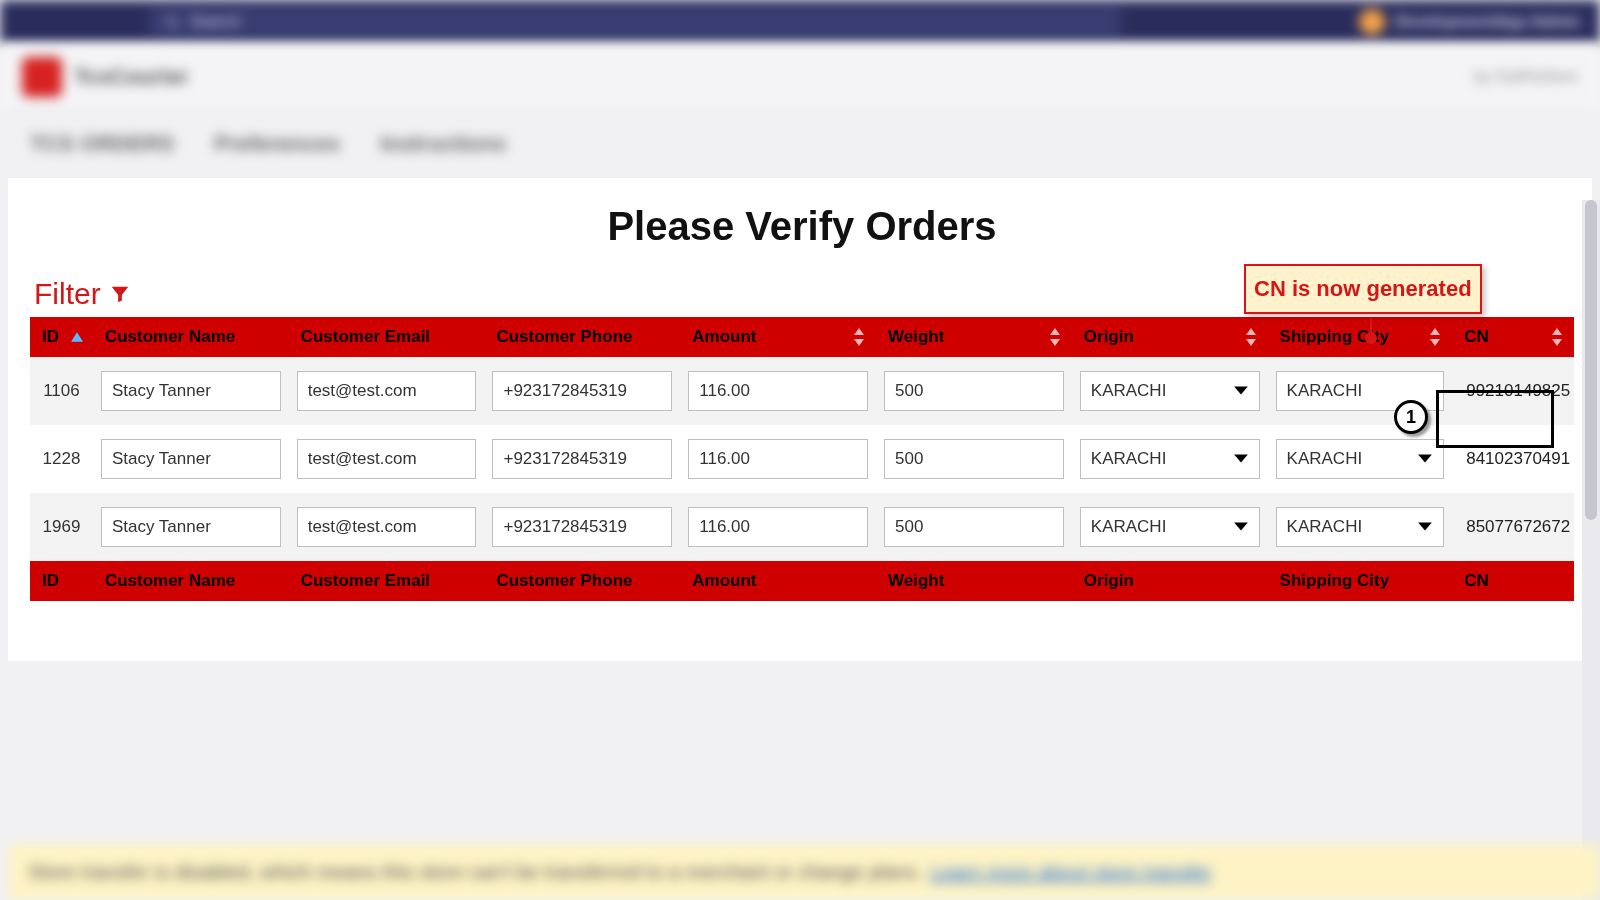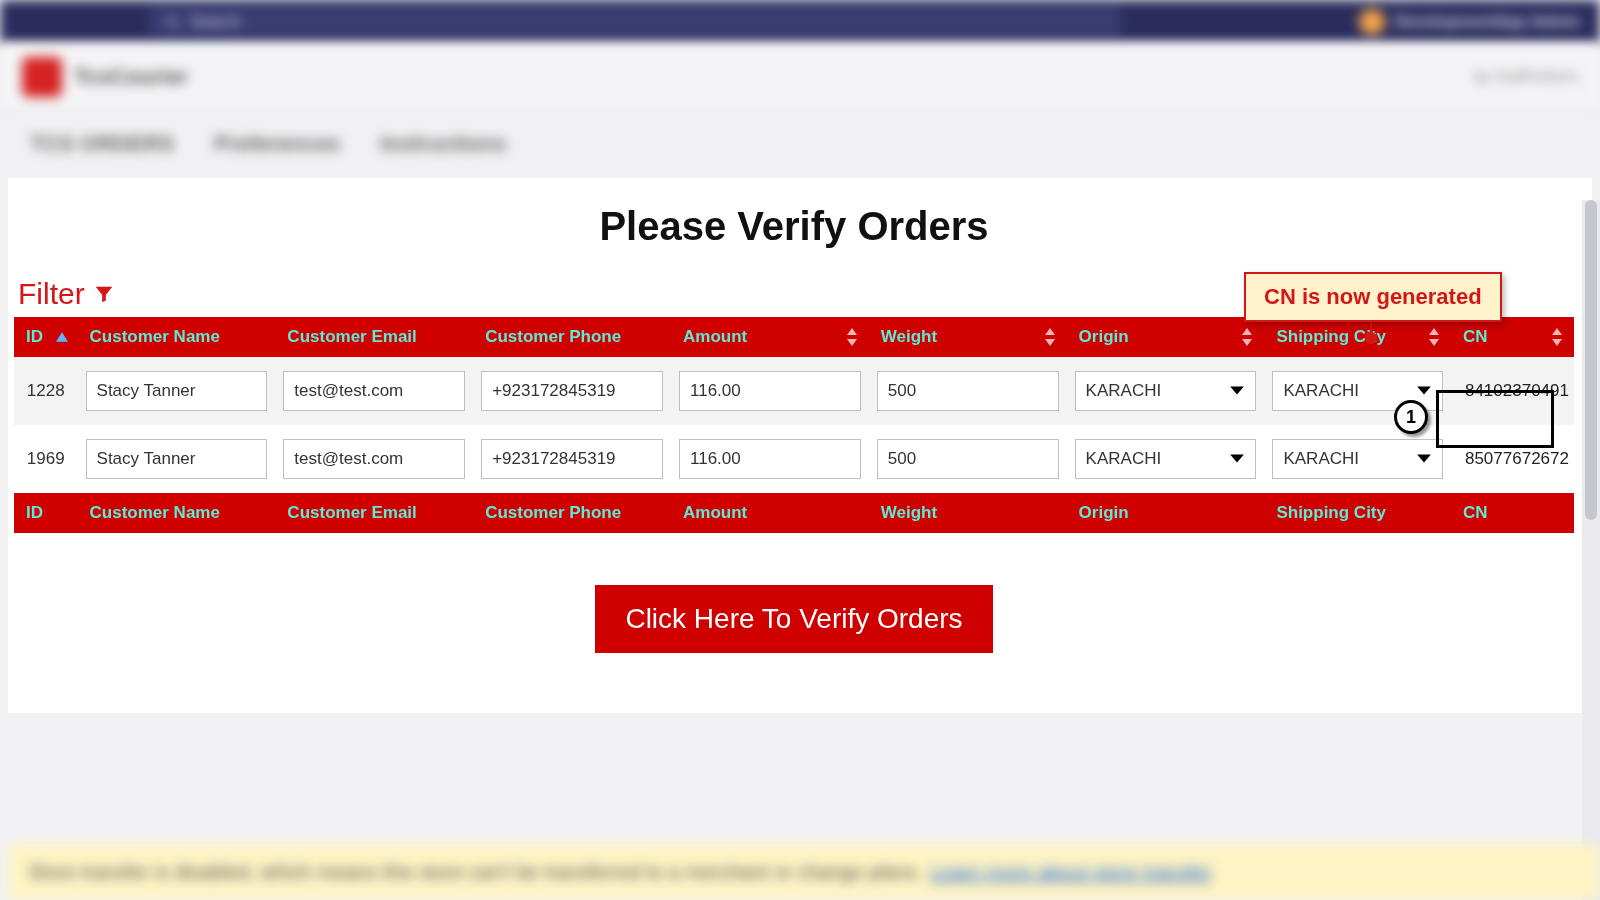--- a/index.html
+++ b/index.html
@@ -17,32 +17,32 @@
   
   .appheader { height: 66px; background: #f4f4f6; display: flex; align-items: center; padding: 0 22px; border-bottom: 1px solid #e2e2e8; }
   .appheader .logo { width: 40px; height: 40px; background: #d62222; border-radius: 6px; margin-right: 12px; }
   .appheader .appname { font-weight: 700; color: #555; font-size: 22px; }
   .appheader .by { margin-left: auto; color: #888; font-size: 16px; }
 
   
   .tabs { height: 68px; display: flex; align-items: center; gap: 40px; padding: 0 30px; color: #666; font-size: 22px; font-weight: 600; }
 
   
-  .panel { background: #fff; margin: 0 8px 0 8px; padding: 20px 18px 60px 6px; position: relative; }
+  .panel { background: #fff; margin: 0 8px 0 8px; padding: 20px 18px 60px 22px; position: relative; }
 
   .page-title { text-align: center; font-size: 40px; font-weight: 800; color: #111; margin: 6px 0 28px 0; }
 
   .filter-label { color: #d41616; font-size: 30px; font-weight: 500; display: flex; align-items: center; gap: 8px; margin: 0 0 6px 4px; text-align: center; }
   .filter-label svg { width: 22px; height: 22px; fill: #d41616; }
 
   
   table.orders { width: 100%; border-collapse: collapse; table-layout: fixed; }
   table.orders thead th,
   table.orders tfoot th {
-    background: #cf0000; color: #5eead4; text-align: left; font-size: 17px; font-weight: 700;
+    background: #cf0000; color: #000000; text-align: left; font-size: 17px; font-weight: 700;
     padding: 10px 12px; border-right: 0; position: relative;
   }
   table.orders thead th .sort, table.orders thead th .asc { position: absolute; right: 10px; top: 50%; transform: translateY(-50%); }
   table.orders thead th .sort svg { width: 14px; height: 18px; fill: #f7b5b5; display:block; }
   table.orders thead th .asc svg { width: 12px; height: 10px; fill: #5fb8ff; display:block; }
 
   col.c-id { width: 62px; }
   col.c-name { width: 193px; }
   col.c-email { width: 193px; }
   col.c-phone { width: 193px; }
@@ -68,23 +68,23 @@
   table.orders tbody td.cncell { text-align: left; font-size: 17px; color: #222; padding-left: 14px; white-space: nowrap; }
 
   table.orders tfoot th { font-weight: 700; }
 
   
   .verify-wrap { text-align: center; margin-top: 52px; }
   .verify-btn { display: inline-block; background: #cf0000; color: #fff; font-size: 28px; font-weight: 500; padding: 18px 30px; border: none; cursor: pointer; }
 
   
   .callout {
-    position: absolute; top: 272px; left: 1244px;
+    position: absolute; top: 264px; left: 1244px;
     background: #fff2cc; border: 2px solid #d41616; color: #d41616;
-    font-weight: 700; font-size: 22px; padding: 10px 18px; box-shadow: 3px 3px 6px rgba(0,0,0,.25);
+    font-weight: 700; font-size: 22px; padding: 10px 8px; box-shadow: 3px 3px 6px rgba(0,0,0,.25);
     z-index: 30;
   }
   .callout-line {
     position: absolute; top: 319px; left: 1370px; width: 2px; height: 16px; background: #d41616; z-index: 29;
   }
   .callout-dot {
     position: absolute; top: 332px; left: 1365px; width: 12px; height: 12px; border-radius: 50%; background: #d41616; z-index: 29;
   }
   .marker-circle {
     position: absolute; width: 34px; height: 34px; border-radius: 50%; background: #fff; border: 3px solid #000;
@@ -203,20 +203,38 @@
           <span class="sort">
               <svg viewBox="0 0 12 18">
                 <path d="M6 0l5 7H1zM6 18l-5-7h10z"></path>
               </svg>
             </span>
         </th>
       </tr>
     </thead>
     <tbody id="orders-body">
         <tr>
+          <td class="idcell">1106</td>
+          <td><input class="inp" value="Stacy Tanner" style=""></td>
+          <td><input class="inp" value="test@test.com" style=""></td>
+          <td><input class="inp" value="+923172845319" style=""></td>
+          <td><input class="inp" value="116.00" style=""></td>
+          <td><input class="inp" value="500" style=""></td>
+          <td>
+            <div class="sel">
+              <span>KARACHI</span>
+              <svg viewBox="0 0 14 10">
+                <path d="M1 1l6 7 6-7z"></path>
+              </svg>
+            </div>
+          </td>
+          <td><input class="inp" value="KARACHI" style=""></td>
+          <td class="cncell">99210149825</td>
+        </tr>
+        <tr>
           <td class="idcell">1228</td>
           <td><input class="inp" value="Stacy Tanner" style=""></td>
           <td><input class="inp" value="test@test.com" style=""></td>
           <td><input class="inp" value="+923172845319" style=""></td>
           <td><input class="inp" value="116.00" style=""></td>
           <td><input class="inp" value="500" style=""></td>
           <td>
             <div class="sel">
               <span>KARACHI</span>
               <svg viewBox="0 0 14 10">
@@ -268,23 +286,20 @@
         <th>Customer Phone</th>
         <th>Amount</th>
         <th>Weight</th>
         <th>Origin</th>
         <th>Shipping City</th>
         <th>CN</th>
       </tr>
     </tfoot>
   </table>
 
-  <div class="verify-wrap">
-    <button class="verify-btn">Click Here To Verify Orders</button>
-  </div>
 </div>
 
 <div class="callout">CN is now generated</div>
 <div class="callout-line"></div>
 <div class="callout-dot"></div>
 <div class="marker-circle" style="top:400px; left:1394px;">1</div>
 <div class="cn-highlight" style="top:390px; left:1436px; width:118px; height:58px;"></div>
 
 <div class="rscroll">
     <div class="thumb"></div>

